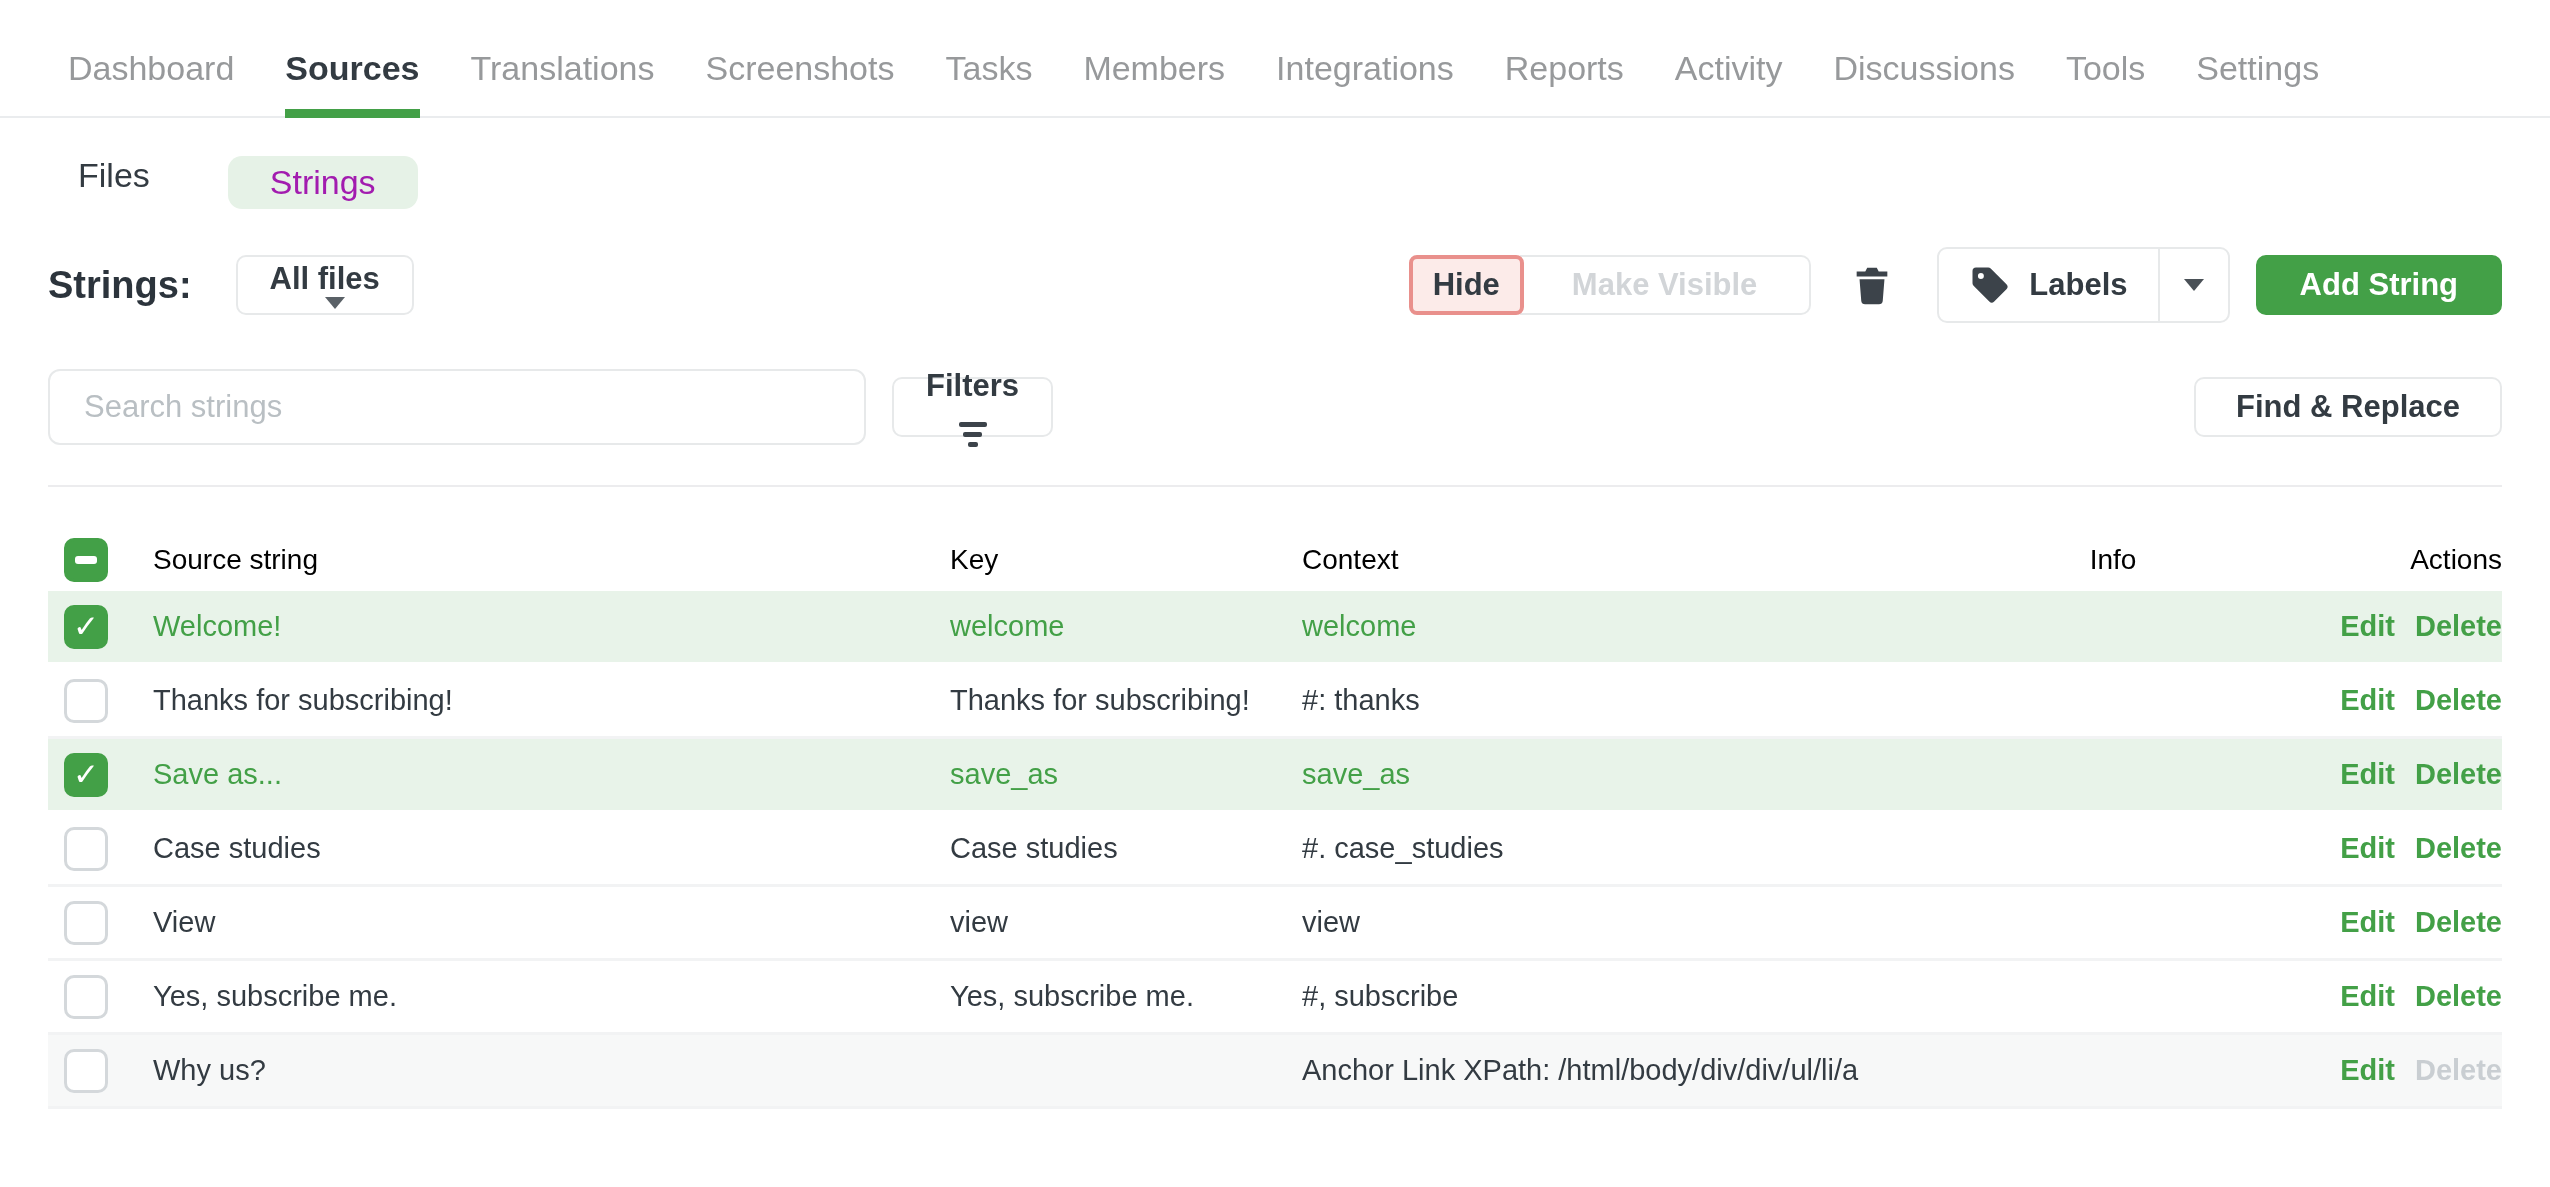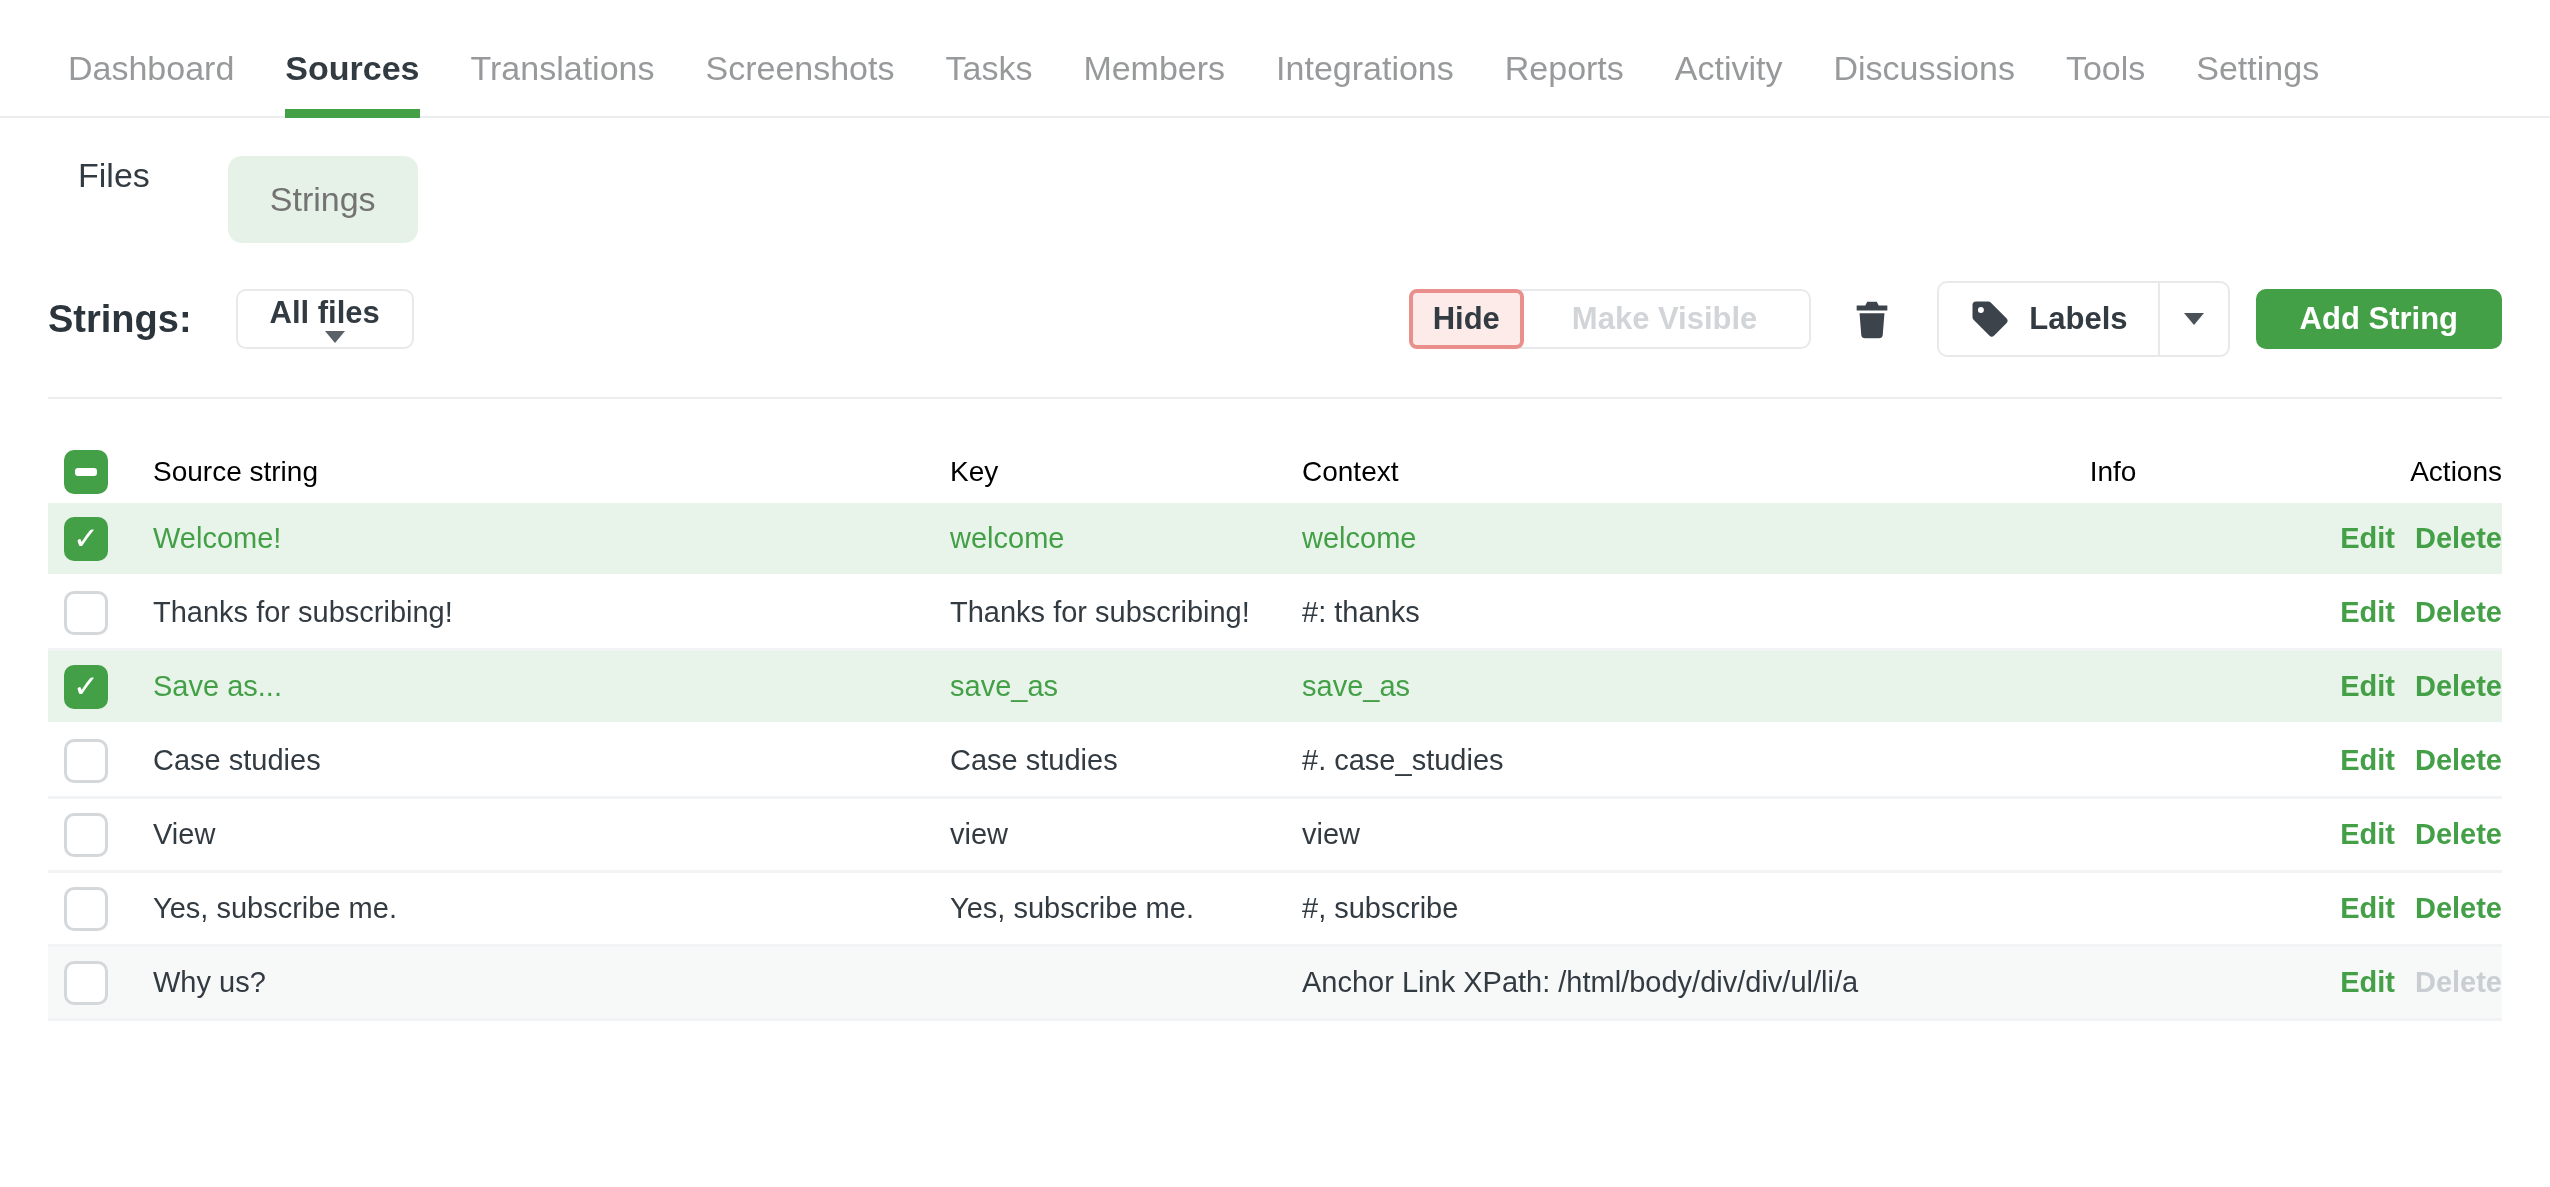--- a/index.html
+++ b/index.html
@@ -15,22 +15,22 @@
          border-bottom:2px solid #eaecee; padding:0 68px; }
   .nav-item { font-size:34px; color:#97999b; padding-bottom:28px; position:relative;
               cursor:pointer; white-space:nowrap; }
   .nav-item.active { color:#333b42; font-weight:600; }
   .nav-item.active::after { content:""; position:absolute; left:0; right:0; bottom:-2px;
               height:9px; background:var(--green); }
 
   
   .subtabs { display:flex; align-items:flex-start; margin-top:38px; padding-left:30px; gap:78px; }
   .subtab-files { font-size:34px; color:#333b42; cursor:pointer; }
-  .subtab-pill { font-size:34px; color:#737373; background:#e6f2e7; border-radius:14px;
-                 padding:24px 42px; cursor:pointer; }
+  .subtab-pill { font-size:34px; color:#a21caf; background:#e6f2e7; border-radius:14px;
+                 padding:7px 42px; cursor:pointer; }
 
   
   .toolbar { display:flex; align-items:center; margin-top:38px; }
   .page-title { font-size:38px; font-weight:700; color:#2c343c; margin-right:44px; }
   .btn { display:inline-flex; align-items:center; justify-content:center; height:60px;
          border:2px solid #e7e9ea; border-radius:10px; background:#fff; font-size:31px;
          font-weight:600; color:#333b42; padding:0 32px; cursor:pointer; white-space:nowrap;flex-direction:column; }
   .caret { width:0; height:0; border-left:10px solid transparent; border-right:10px solid transparent;
            border-top:12px solid #4a5157; display:inline-block; }
   .allfiles .caret { margin-left:20px; border-top-color:#5a6167; }
@@ -149,20 +149,32 @@
             <span>Labels</span>
           </div>
           <div class="labels-caret">
             <span class="caret"></span>
           </div>
         </div>
         <div class="btn btn-add">Add String</div>
       </div>
     </div>
 
+    <div class="search-row">
+      <input class="search-input" type="text" placeholder="Search strings" style="">
+      <div class="btn btn-filters">
+        <span>Filters</span>
+        <span class="filter-icon">
+            <i></i>
+            <i></i>
+            <i></i>
+          </span>
+      </div>
+      <div class="btn btn-findreplace">Find &amp; Replace</div>
+    </div>
   </div>
 
   <div class="hr"></div>
 
   <div class="table">
     <div class="trow thead">
       <div>
           <span class="checkbox master"></span>
         </div>
       <div class="cell">Source string</div>

